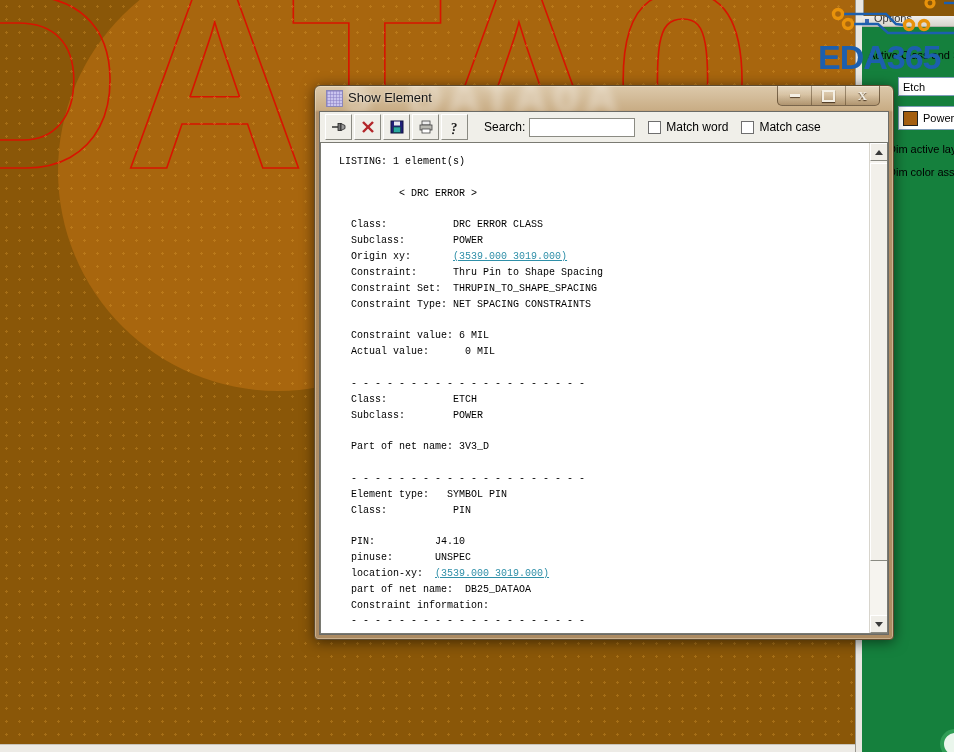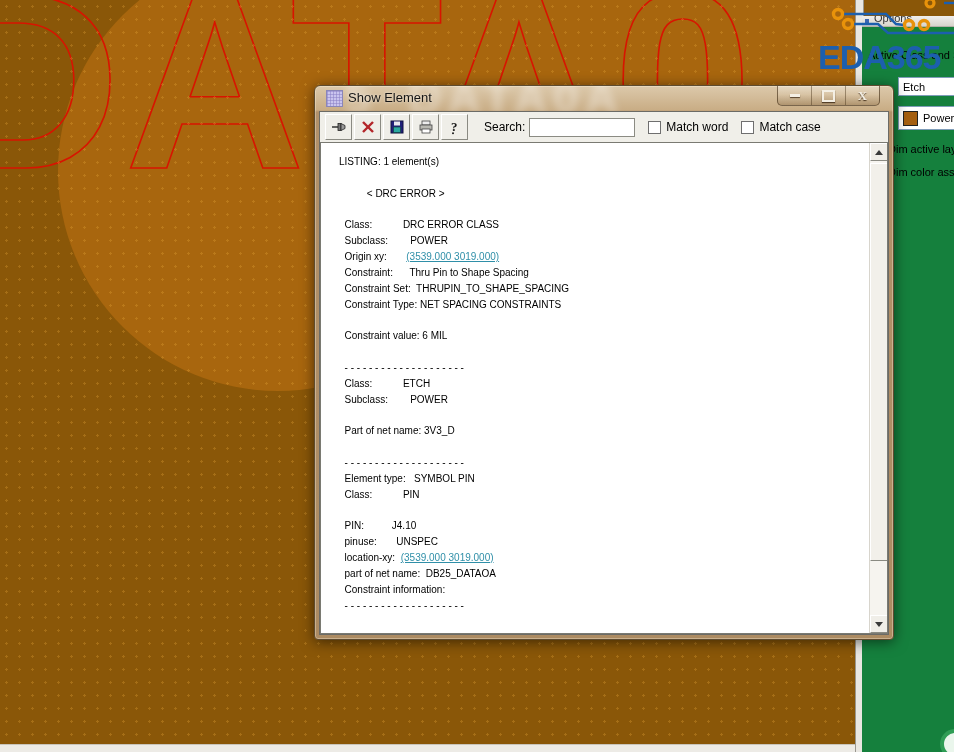--- a/index.html
+++ b/index.html
@@ -63,21 +63,21 @@
   .tbtn{width:25px;height:24px;margin-right:2px;display:flex;align-items:center;justify-content:center;
     background:#EFEEE8;border:1px solid;border-color:#FFFFFF #8A8A82 #8A8A82 #FFFFFF;cursor:default;}
   .search-lbl{font-size:12px;margin:0 4px 0 14px;color:#000;}
   .search-input{width:98px;height:17px;border:1px solid #8B8B83;background:#fff;font-size:11px;padding:0 3px;font-family:"Liberation Sans",sans-serif;}
   .tb-chk{width:11px;height:11px;background:#fff;border:1px solid #6F6F6F;margin:0 5px 0 13px;flex:0 0 auto;}
   .tb-chk-lbl{font-size:12px;color:#000;white-space:nowrap;}
   
   .listing-wrap{position:absolute;left:0;right:0;top:30px;bottom:0;background:#fff;
     border:1px solid #7A7A72;box-sizing:border-box;overflow:hidden;}
   .listing-body{position:absolute;left:0;top:0;right:17px;bottom:0;overflow:hidden;
-    padding:13px 0 0 18px;font-family:Liberation Sans, sans-serif;font-size:10px;color:#000;}
+    padding:13px 0 0 18px;font-family:Liberation Mono, monospace;font-size:10px;color:#000;}
   .tline{height:15.85px;white-space:pre;}
   .coord-link{color:#2F8FA8;text-decoration:underline;cursor:pointer;}
   
   .vscroll{position:absolute;right:0;top:0;bottom:0;width:17px;background:#F6F4EF;border-left:1px solid #D8D5CD;}
   .scroll-btn{position:absolute;left:0;width:16px;height:16px;background:#F0EEE8;
     border:1px solid;border-color:#FFFFFF #8A8A82 #8A8A82 #FFFFFF;display:flex;align-items:center;justify-content:center;}
   .scroll-btn.up{top:0;}
   .scroll-btn.down{bottom:0;}
   .tri-up{width:0;height:0;border-left:4px solid transparent;border-right:4px solid transparent;border-bottom:5px solid #3A3A3A;}
   .tri-down{width:0;height:0;border-left:4px solid transparent;border-right:4px solid transparent;border-top:5px solid #3A3A3A;}
@@ -207,20 +207,21 @@
           <div class="tline"><span>          &lt; DRC ERROR &gt;</span></div>
           <div class="tline"><span></span></div>
           <div class="tline"><span>  Class:           DRC ERROR CLASS</span></div>
           <div class="tline"><span>  Subclass:        POWER</span></div>
           <div class="tline"><span>  Origin xy:       </span><a class="coord-link">(3539.000 3019.000)</a></div>
           <div class="tline"><span>  Constraint:      Thru Pin to Shape Spacing</span></div>
           <div class="tline"><span>  Constraint Set:  THRUPIN_TO_SHAPE_SPACING</span></div>
           <div class="tline"><span>  Constraint Type: NET SPACING CONSTRAINTS</span></div>
           <div class="tline"><span></span></div>
           <div class="tline"><span>  Constraint value: 6 MIL</span></div>
+          <div class="tline"><span>  Actual value:      0 MIL</span></div>
           <div class="tline"><span></span></div>
           <div class="tline"><span>  - - - - - - - - - - - - - - - - - - - -</span></div>
           <div class="tline"><span>  Class:           ETCH</span></div>
           <div class="tline"><span>  Subclass:        POWER</span></div>
           <div class="tline"><span></span></div>
           <div class="tline"><span>  Part of net name: 3V3_D</span></div>
           <div class="tline"><span></span></div>
           <div class="tline"><span>  - - - - - - - - - - - - - - - - - - - -</span></div>
           <div class="tline"><span>  Element type:   SYMBOL PIN</span></div>
           <div class="tline"><span>  Class:           PIN</span></div>

